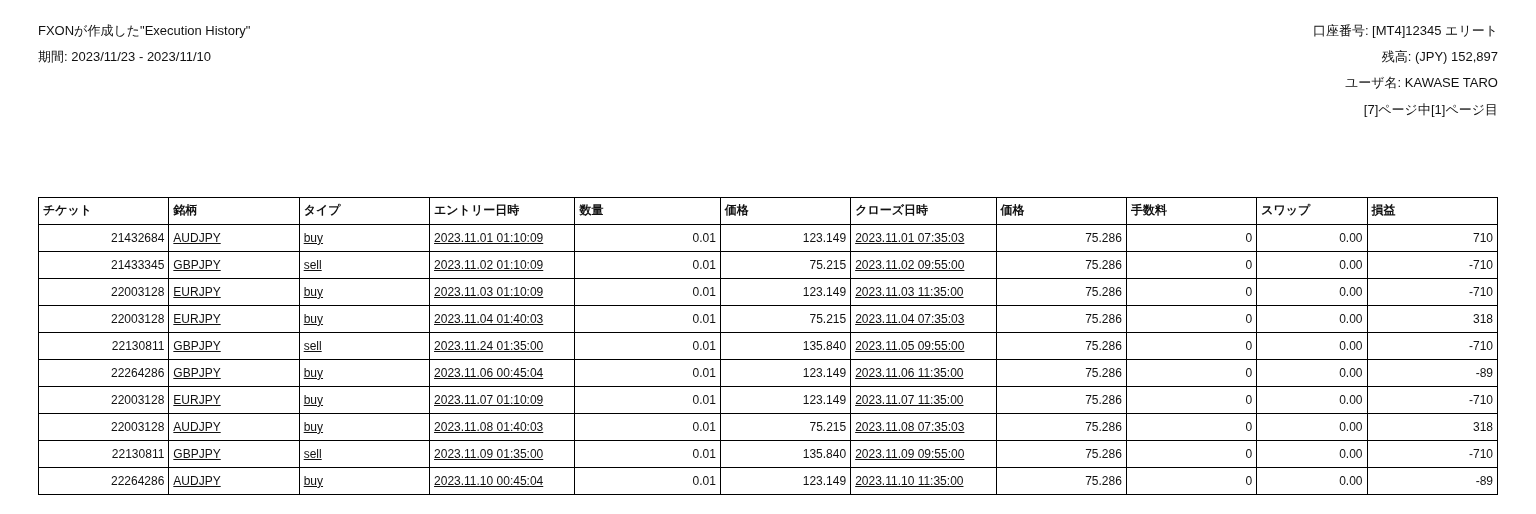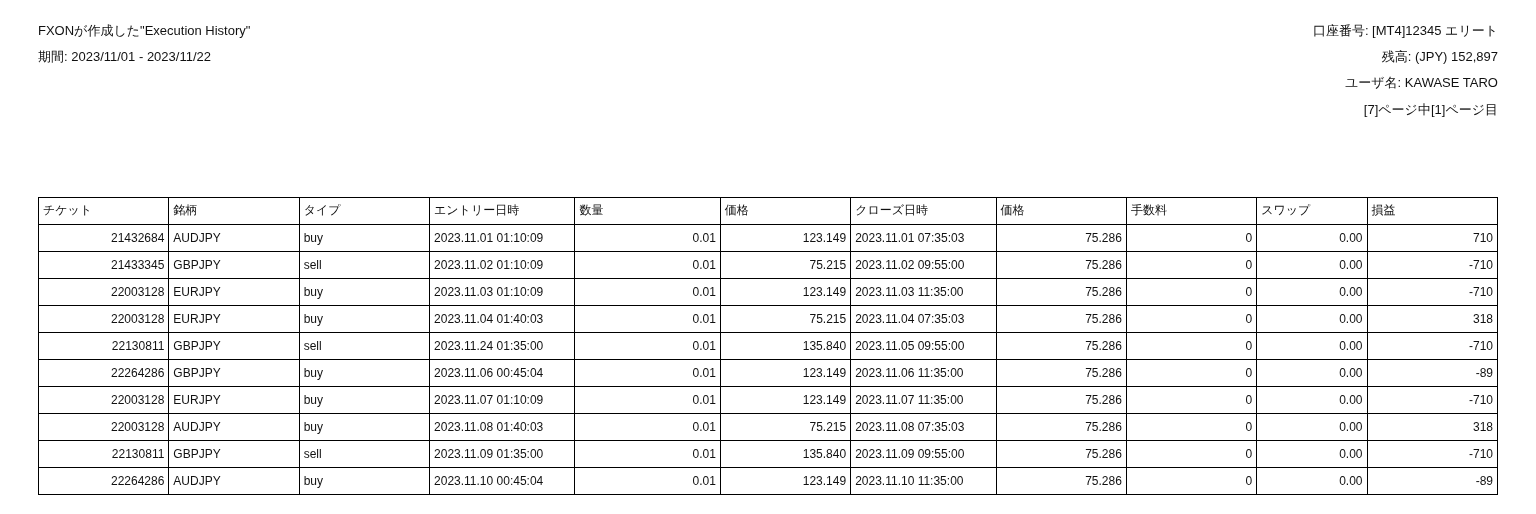--- a/index.html
+++ b/index.html
@@ -37,48 +37,48 @@
   th, td {
     border: 1px solid #000;
     padding: 4px 4px;
     font-size: 12px;
     height: 18px;
     vertical-align: middle;
     overflow: hidden;
     white-space: nowrap;
   }
   th {
-    font-weight: normal;
+    font-weight: bold;
     text-align: left;
     background: #ffffff;
   }
   .col-ticket    { width: 130px; }
   .col-symbol    { width: 130px; }
   .col-type      { width: 130px; }
   .col-entrytime { width: 145px; }
   .col-volume    { width: 145px; }
   .col-openprice { width: 130px; }
   .col-closetime { width: 145px; }
   .col-closeprice{ width: 130px; }
   .col-commission{ width: 130px; }
   .col-swap      { width: 110px; }
   .col-profit    { width: 130px; }
 
   td.r { text-align: right; }
-  td.l { text-align: left; }
+  td.l { text-align: left; text-decoration: underline; }
 </style>
 </head>
 <body>
 
 <div class="page">
 
   <div class="header">
     <div class="header-left">
       <div>FXONが作成した"Execution History"</div>
-      <div>期間: 2023/11/01 - 2023/11/22</div>
+      <div>期間: 2023/11/23 - 2023/11/10</div>
     </div>
     <div class="header-right">
       <div>口座番号: [MT4]12345 エリート</div>
       <div>残高: (JPY) 152,897</div>
       <div>ユーザ名: KAWASE TARO</div>
       <div>[7]ページ中[1]ページ目</div>
     </div>
   </div>
 
   <table>

